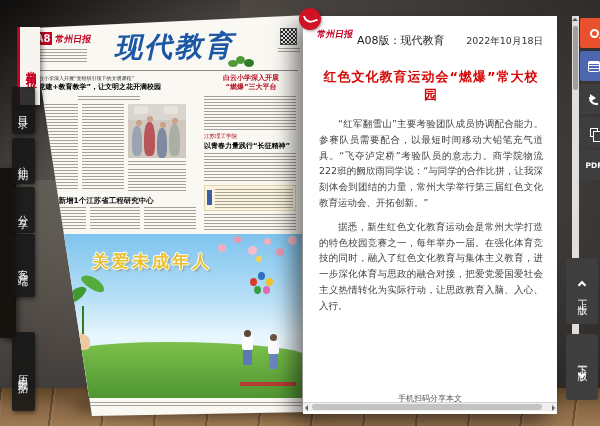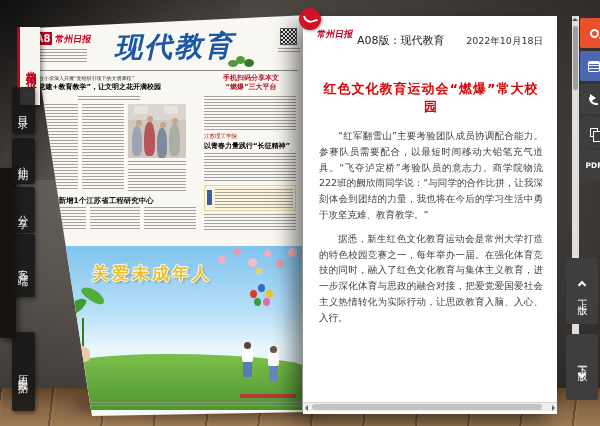--- a/index.html
+++ b/index.html
@@ -56,21 +56,21 @@
   .colG{left:176px;top:84px;width:92px;height:34px;}
   .r-org{left:176px;top:121px;font-size:5.5px;color:#b61325;}
   .headline-r2{left:176px;top:129px;width:94px;font-size:7px;font-weight:bold;color:#000;white-space:nowrap;overflow:hidden;}
   .colH{left:176px;top:141px;width:92px;height:30px;}
   .r-box{left:176px;top:173px;width:92px;height:26px;background:#fbf4de;border:1px solid #e2d5a8;}
   .r-box .tag{position:absolute;left:2px;top:4px;width:5px;height:15px;background:#3a5fa8;}
   .r-box .bx{position:absolute;left:10px;top:3px;width:78px;height:19px;}
   .colI{left:176px;top:202px;width:92px;height:16px;}
 
   
-  .psa{left:30px;top:234px;width:244px;height:164px;overflow:hidden;
+  .psa{left:30px;top:222px;width:244px;height:164px;overflow:hidden;
      background:linear-gradient(to bottom,#7fc4ee 0%, #b8e0f7 40%, #e8f6fd 62%);}
   .psa-grass{position:absolute;left:-8px;bottom:-6px;width:260px;height:62px;
      background:linear-gradient(to bottom,#7cc04a,#4a9130);border-radius:45% 55% 0 0/16px;}
   .psa-t1{position:absolute;left:34px;top:16px;font-size:17px;font-weight:bold;color:#e8bf2e;letter-spacing:3px;white-space:nowrap;
      text-shadow:-1px 0 #fff,1px 0 #fff,0 -1px #fff,0 1px #fff,2px 2px 2px rgba(120,90,0,.45);}
   .psa-t2{position:absolute;left:58px;top:46px;font-size:17px;font-weight:bold;color:#e8bf2e;letter-spacing:3px;white-space:nowrap;
      text-shadow:-1px 0 #fff,1px 0 #fff,0 -1px #fff,0 1px #fff,2px 2px 2px rgba(120,90,0,.45);}
   .leaf{position:absolute;width:26px;height:11px;background:#3f9b2f;border-radius:50% 50% 50% 50%/60% 60% 40% 40%;}
   .stem{position:absolute;left:24px;top:72px;width:2px;height:28px;background:#2e7d22;}
   .hands{position:absolute;left:-2px;top:98px;width:34px;height:18px;background:#ecc9a2;border-radius:50% 50% 20% 20%;}
@@ -87,21 +87,21 @@
   
   .panel{left:303px;top:16px;width:254px;height:398px;background:#fff;
      box-shadow:-10px 8px 20px rgba(0,0,0,.5);}
   .flag{left:-4px;top:-8px;width:22px;height:22px;border-radius:50%;background:#d01226;box-shadow:1px 1px 3px rgba(0,0,0,.4);}
   .flag:after{content:"";position:absolute;left:5px;top:6px;width:11px;height:7px;border:2px solid #fff;border-top:none;border-right:none;
      border-radius:0 0 0 8px;transform:rotate(-18deg);}
   .panel-brand{left:14px;top:12px;color:#c40022;font-size:9px;font-weight:bold;transform:skewX(-10deg);white-space:nowrap;}
   .panel-edition{left:54px;top:17px;font-size:11px;color:#222;}
   .panel-date{right:14px;top:19px;font-size:9.5px;color:#333;}
   .article{left:16px;top:46px;width:224px;height:330px;overflow:hidden;}
-  .article h1{margin:18px 0 12px 0;text-align:center;font-size:13px;color:#d40a0a;font-weight:bold;letter-spacing:1px;}
+  .article h1{margin:6px 0 12px 0;text-align:center;font-size:13px;color:#d40a0a;font-weight:bold;letter-spacing:1px;}
   .article p{margin:0 0 8px 0;font-size:9.5px;line-height:15.8px;color:#3f3f3f;text-indent:2em;text-align:justify;}
   .article-foot{left:0;top:377px;width:254px;height:9px;overflow:hidden;text-align:center;font-size:8px;color:#555;}
   .hscroll{left:0;top:386px;width:254px;height:9px;background:#efefef;border-top:1px solid #d5d5d5;}
   .hthumb{position:absolute;left:9px;top:1px;width:230px;height:6px;background:#c3c3c3;border-radius:3px;}
   .harrow{position:absolute;top:2px;width:0;height:0;border:3px solid transparent;}
   .harrow.left{left:2px;border-right-color:#666;border-left:none;}
   .harrow.right{right:2px;border-left-color:#666;border-right:none;}
 
   
   .vscroll{left:572px;top:16px;width:7px;height:378px;background:#dedede;}
@@ -191,21 +191,21 @@
       <i style="left:36px;top:2px;width:14px;height:8px;background:#e8e3db;border-radius:2px;"></i>
     </div>
     <div class="abs tb caption"></div>
     <div class="abs tb colC"></div>
     <div class="abs headline-m">常工院新增1个江苏省工程研究中心</div>
     <div class="abs tb colD"></div>
     <div class="abs tb colE"></div>
     <div class="abs tb colF"></div>
 
     <div class="abs r-title">
-      <div>手机扫码分享本文</div>
+      <div>白云小学深入开展</div>
       <div>“燃爆”三大平台</div>
     </div>
     <div class="abs tb colG"></div>
     <div class="abs r-org">江苏理工学院</div>
     <div class="abs headline-r2">以青春力量践行“长征精神”</div>
     <div class="abs tb colH"></div>
     <div class="abs r-box">
       <span class="tag"></span>
       <span class="tb bx"></span>
     </div>
@@ -248,23 +248,24 @@
   </div>
 
   <div class="abs panel">
     <div class="abs flag"></div>
     <div class="abs panel-brand">常州日报</div>
     <div class="abs panel-edition">A08版：现代教育</div>
     <div class="abs panel-date">2022年10月18日</div>
 
     <div class="abs article">
       <h1>红色文化教育运动会“燃爆”常大校园</h1>
-      <p>“红军翻雪山”主要考验团队成员协调配合能力。参赛队员需要配合，以最短时间移动大铅笔充气道具。“飞夺泸定桥”考验队员的意志力。商学院物流222班的阙欣雨同学说：“与同学的合作比拼，让我深刻体会到团结的力量，我也将在今后的学习生活中勇于攻坚克难、教育教学。”</p>
+      <p>“红军翻雪山”主要考验团队成员协调配合能力。参赛队员需要配合，以最短时间移动大铅笔充气道具。“飞夺泸定桥”考验队员的意志力。商学院物流222班的阙欣雨同学说：“与同学的合作比拼，让我深刻体会到团结的力量，常州大学举行第三届红色文化教育运动会、开拓创新。”</p>
       <p>据悉，新生红色文化教育运动会是常州大学打造的特色校园竞赛之一，每年举办一届。在强化体育竞技的同时，融入了红色文化教育与集体主义教育，进一步深化体育与思政的融合对接，把爱党爱国爱社会主义热情转化为实际行动，让思政教育入脑、入心、入行。</p>
     </div>
+    <div class="abs article-foot">手机扫码分享本文</div>
 
     <div class="abs hscroll">
       <span class="harrow left"></span>
       <span class="hthumb"></span>
       <span class="harrow right"></span>
     </div>
   </div>
 
   <div class="abs vscroll">
     <span class="varrow up"></span>

